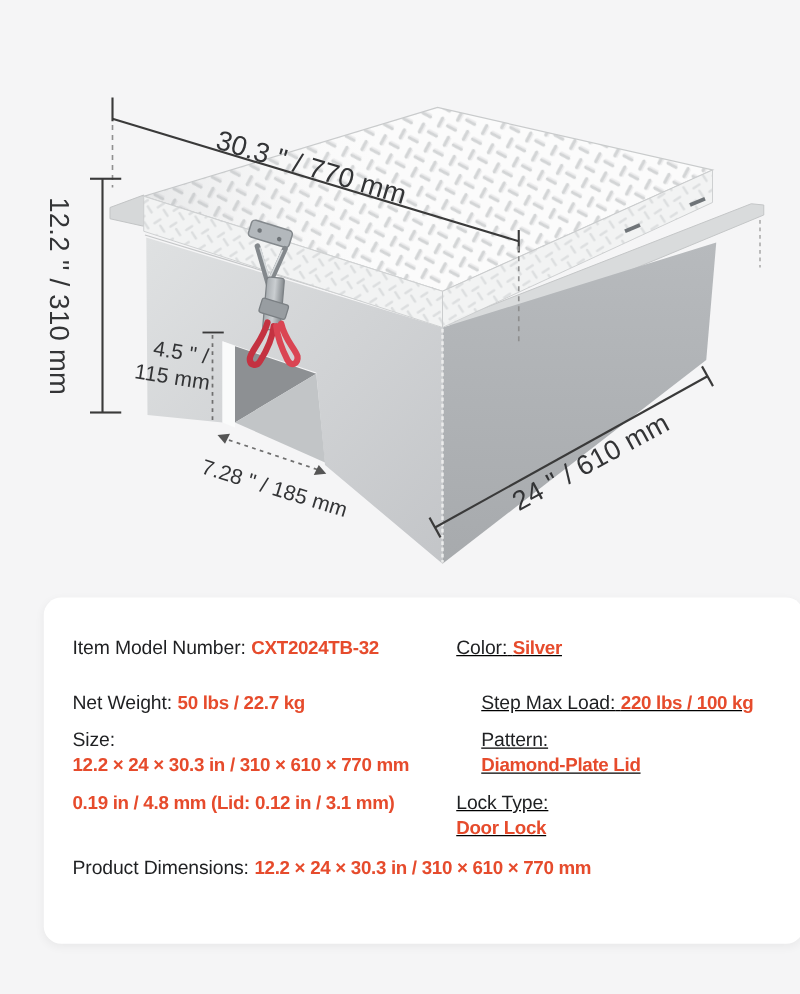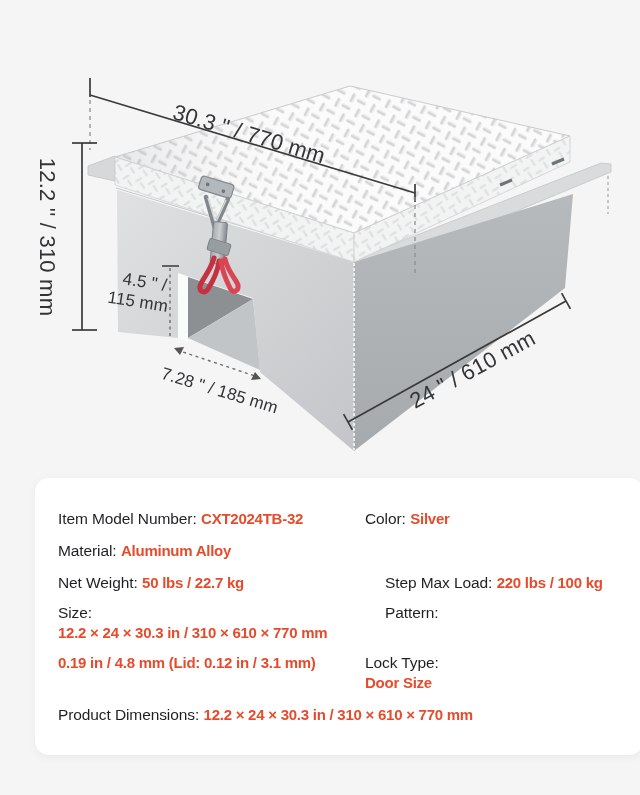--- a/index.html
+++ b/index.html
@@ -19,21 +19,21 @@
   .spec-card{
     position:absolute;left:35px;top:478px;width:608px;height:277px;
     background:#ffffff;border-radius:14px;
     box-shadow:0 2px 8px rgba(0,0,0,.05);
     box-sizing:border-box;
     padding:31px 18px 0 23px;
   }
   .spec-row{display:flex;margin-bottom:12px;}
   .spec-row.tight{margin-bottom:10px;gap:20px;}
   .spec-col-l{width:307px;flex:none;padding-right:6px;box-sizing:border-box;}
-  .spec-col-r{flex:1;min-width:0;}
+  .spec-col-r{flex:1;min-width:0;text-decoration:underline;}
   .spec-label{
     font-size:15.5px;color:#1f2022;line-height:20px;letter-spacing:-.1px;
   }
   .spec-value{
     font-size:15px;font-weight:700;color:#e64b2c;line-height:20px;letter-spacing:-.25px;
   }
   .inline .spec-label,.inline .spec-value{display:inline;}
   .stacked .spec-label,.stacked .spec-value{display:block;}
   .spec-row.full{display:block;}
 </style>
@@ -183,54 +183,51 @@
         <span class="spec-label">Item Model Number:</span>
         <span class="spec-value">CXT2024TB-32</span>
       </div>
       <div class="spec-col-r inline">
         <span class="spec-label">Color:</span>
         <span class="spec-value">Silver</span>
       </div>
     </div>
 
     <div class="spec-row">
-      <div class="spec-col-r inline">
-        <span class="spec-label">Material:</span>
-        <span class="spec-value">Aluminum Alloy</span>
-      </div>
     </div>
 
     <div class="spec-row tight">
       <div class="spec-col-l inline">
         <span class="spec-label">Net Weight:</span>
         <span class="spec-value">50 lbs / 22.7 kg</span>
       </div>
       <div class="spec-col-r inline">
         <span class="spec-label">Step Max Load:</span>
         <span class="spec-value">220 lbs / 100 kg</span>
       </div>
     </div>
 
     <div class="spec-row tight">
       <div class="spec-col-l stacked">
         <span class="spec-label">Size:</span>
         <span class="spec-value">12.2 × 24 × 30.3 in / 310 × 610 × 770 mm</span>
       </div>
       <div class="spec-col-r stacked">
         <span class="spec-label">Pattern:</span>
+        <span class="spec-value">Diamond-Plate Lid</span>
       </div>
     </div>
 
     <div class="spec-row">
       <div class="spec-col-l stacked">
         <span class="spec-value">0.19 in / 4.8 mm (Lid: 0.12 in / 3.1 mm)</span>
       </div>
       <div class="spec-col-r stacked">
         <span class="spec-label">Lock Type:</span>
-        <span class="spec-value">Door Size</span>
+        <span class="spec-value">Door Lock</span>
       </div>
     </div>
 
     <div class="spec-row full inline">
       <span class="spec-label">Product Dimensions:</span>
       <span class="spec-value">12.2 × 24 × 30.3 in / 310 × 610 × 770 mm</span>
     </div>
 
   </div>
 </div>

